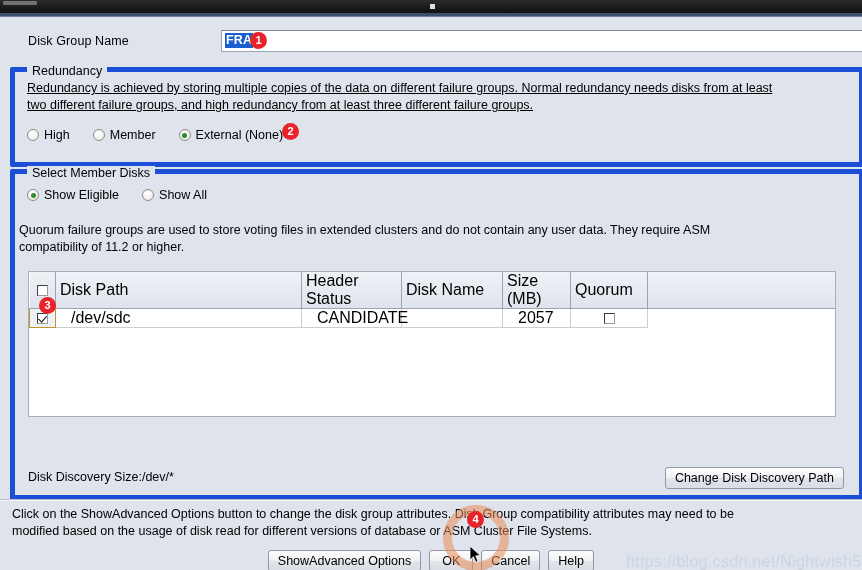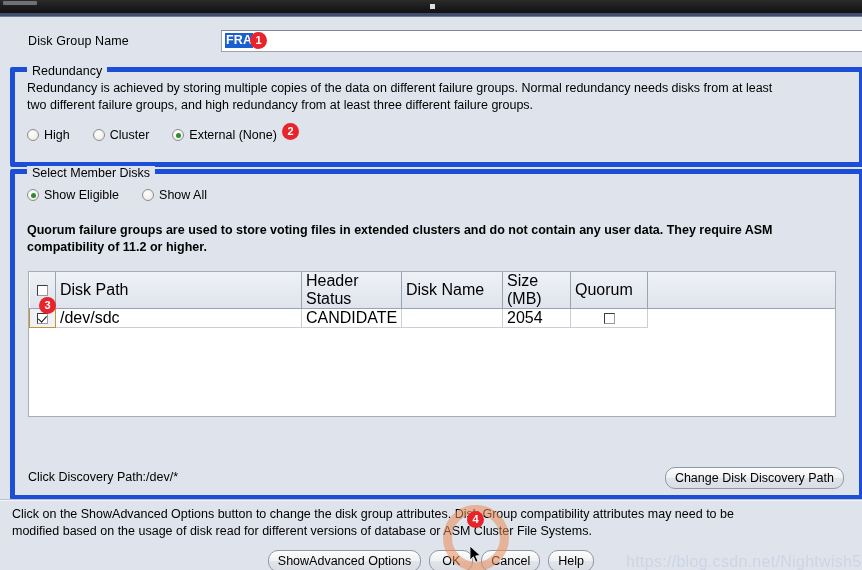--- a/index.html
+++ b/index.html
@@ -181,21 +181,21 @@
     text-align: left;
     padding: 0 4px;
     color: #000;
     box-sizing: border-box;
   }
   table.disks th.filler { border-right: none; }
   table.disks td {
     height: 19px;
     border-right: 1px solid #c9ced8;
     border-bottom: 1px solid #c9ced8;
-    padding: 0 4px;
+    padding: 0 15px;
     background: #ffffff;
     box-sizing: border-box;
     vertical-align: middle;
   }
   table.disks td.filler { border-right: none; background:#ffffff; border-bottom:none;}
   .col-check { width: 26px; text-align: center !important; padding: 0 !important; }
   .col-quorum { text-align: center !important; padding: 0 !important; }
 
   .cb {
     display: inline-block;
@@ -235,21 +235,21 @@
     display: inline-flex;
     align-items: center;
     justify-content: center;
     height: 22px;
     padding: 0 9px;
     font-size: 12.5px;
     font-family: "Liberation Sans", sans-serif;
     color: #000;
     background: linear-gradient(180deg,#fdfdfd 0%, #eff1f4 48%, #e2e5ea 50%, #d9dde4 100%);
     border: 1px solid #9098a5;
-    border-radius: 10px;
+    border-radius: 3px;
     box-sizing: border-box;
     cursor: default;
     white-space: nowrap;
   }
   .btn-discovery {
     position: absolute;
     right: 18px;
     top: 450px;
   }
 
@@ -339,53 +339,53 @@
 
     <div class="name-row">
       <div class="name-label">Disk Group Name</div>
       <div class="name-field">
         <span class="sel">FRA</span>
       </div>
     </div>
 
     <div class="groupbox gb-redundancy">
       <div class="gb-title">Redundancy</div>
-      <div class="para" style="left:12px; top:8px; width:820px;">
+      <div class="para" style="left:12px; top:8px; width:820px;text-decoration:underline;">
         <span>Redundancy is achieved by storing multiple copies of the data on different failure groups. Normal redundancy needs disks from at least</span><br>
         <span>two different failure groups, and high redundancy from at least three different failure groups.</span>
       </div>
       <div class="radio-row" style="left:12px; top:56px;">
         <span class="radio-item">
           <span class="radio"></span>
           <span class="radio-label">High</span>
         </span>
         <span class="radio-item">
           <span class="radio"></span>
-          <span class="radio-label">Cluster</span>
+          <span class="radio-label">Member</span>
         </span>
         <span class="radio-item">
           <span class="radio checked"></span>
           <span class="radio-label">External (None)</span>
         </span>
       </div>
     </div>
 
     <div class="groupbox gb-members">
       <div class="gb-title">Select Member Disks</div>
       <div class="radio-row" style="left:12px; top:14px;">
         <span class="radio-item">
           <span class="radio checked"></span>
           <span class="radio-label">Show Eligible</span>
         </span>
         <span class="radio-item">
           <span class="radio"></span>
           <span class="radio-label">Show All</span>
         </span>
       </div>
-      <div class="para" style="left:12px; top:48px; width:820px;font-weight:bold;">
+      <div class="para" style="left:4px; top:48px; width:820px;">
         <span>Quorum failure groups are used to store voting files in extended clusters and do not contain any user data. They require ASM</span><br>
         <span>compatibility of 11.2 or higher.</span>
       </div>
     </div>
 
     <div class="table-wrap">
       <table class="disks">
         <colgroup>
           <col style="width:26px">
           <col style="width:246px">
@@ -409,31 +409,31 @@
           </tr>
         </thead>
         <tbody>
           <tr>
             <td class="col-check sel-cell">
               <span class="cb checked"></span>
             </td>
             <td>/dev/sdc</td>
             <td>CANDIDATE</td>
             <td></td>
-            <td>2054</td>
+            <td>2057</td>
             <td class="col-quorum">
               <span class="cb"></span>
             </td>
             <td class="filler"></td>
           </tr>
         </tbody>
       </table>
     </div>
 
-    <div class="note" style="top:452px;">Click Discovery Path:/dev/*</div>
+    <div class="note" style="top:452px;">Disk Discovery Size:/dev/*</div>
     <button class="btn btn-discovery">Change Disk Discovery Path</button>
 
     <div class="divider"></div>
 
     <div class="bottom-text">
       <span>Click on the ShowAdvanced Options button to change the disk group attributes. Disk Group compatibility attributes may need to be</span><br>
       <span>modified based on the usage of disk read for different versions of database or ASM Cluster File Systems.</span>
     </div>
 
     <div class="button-bar">

